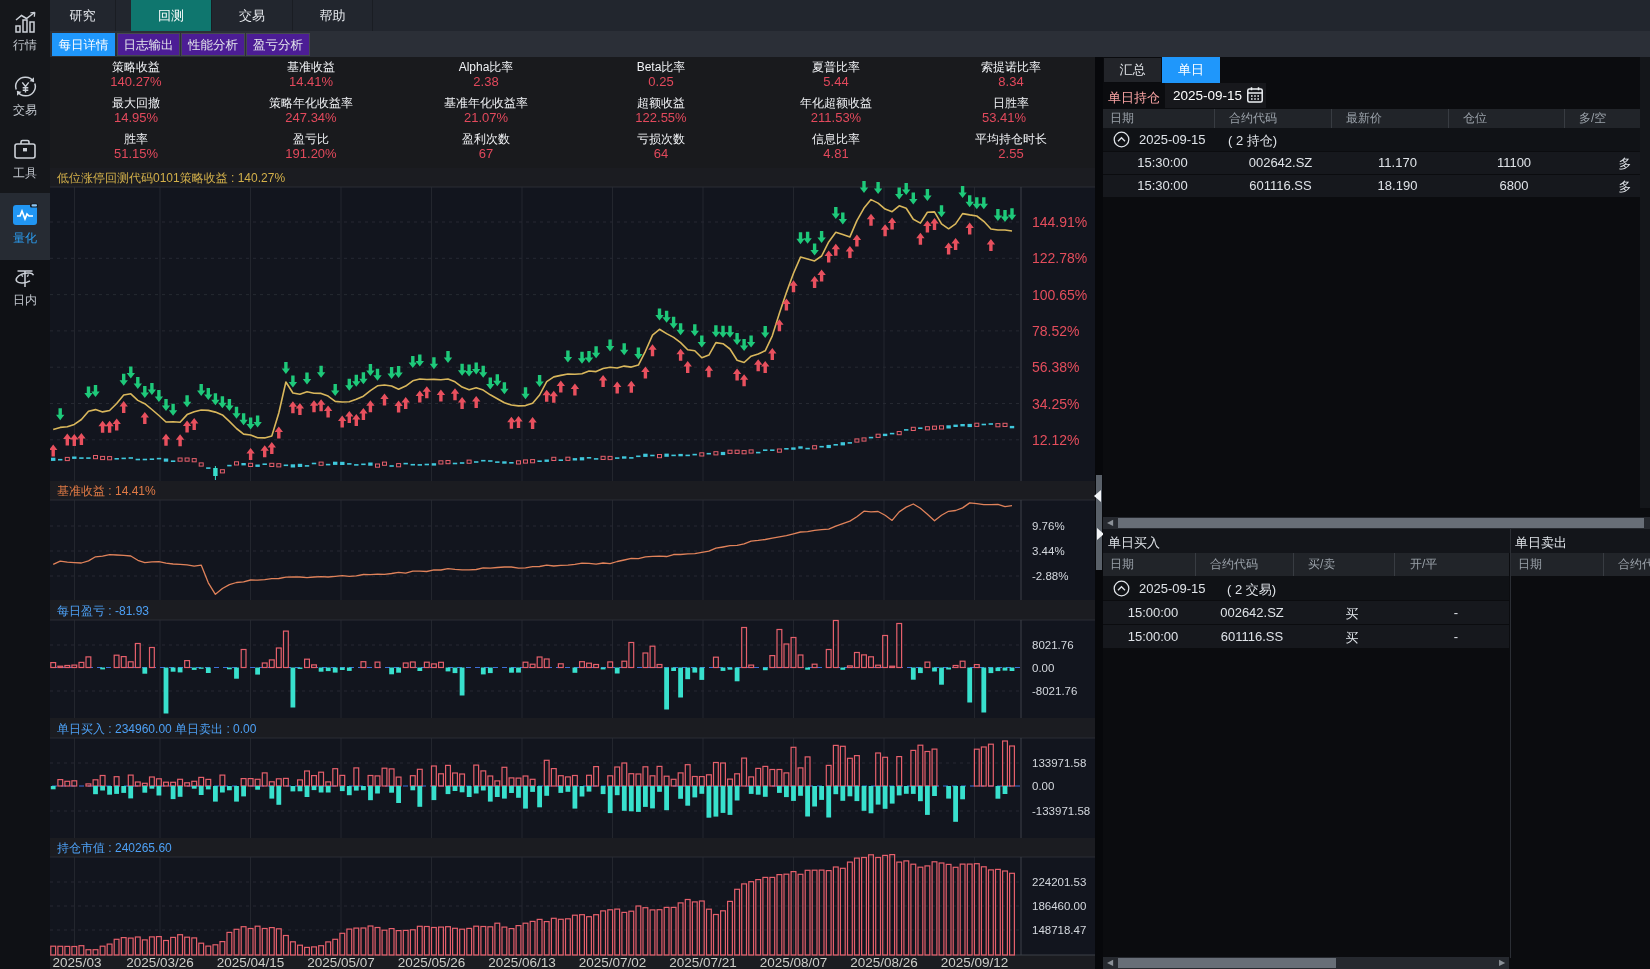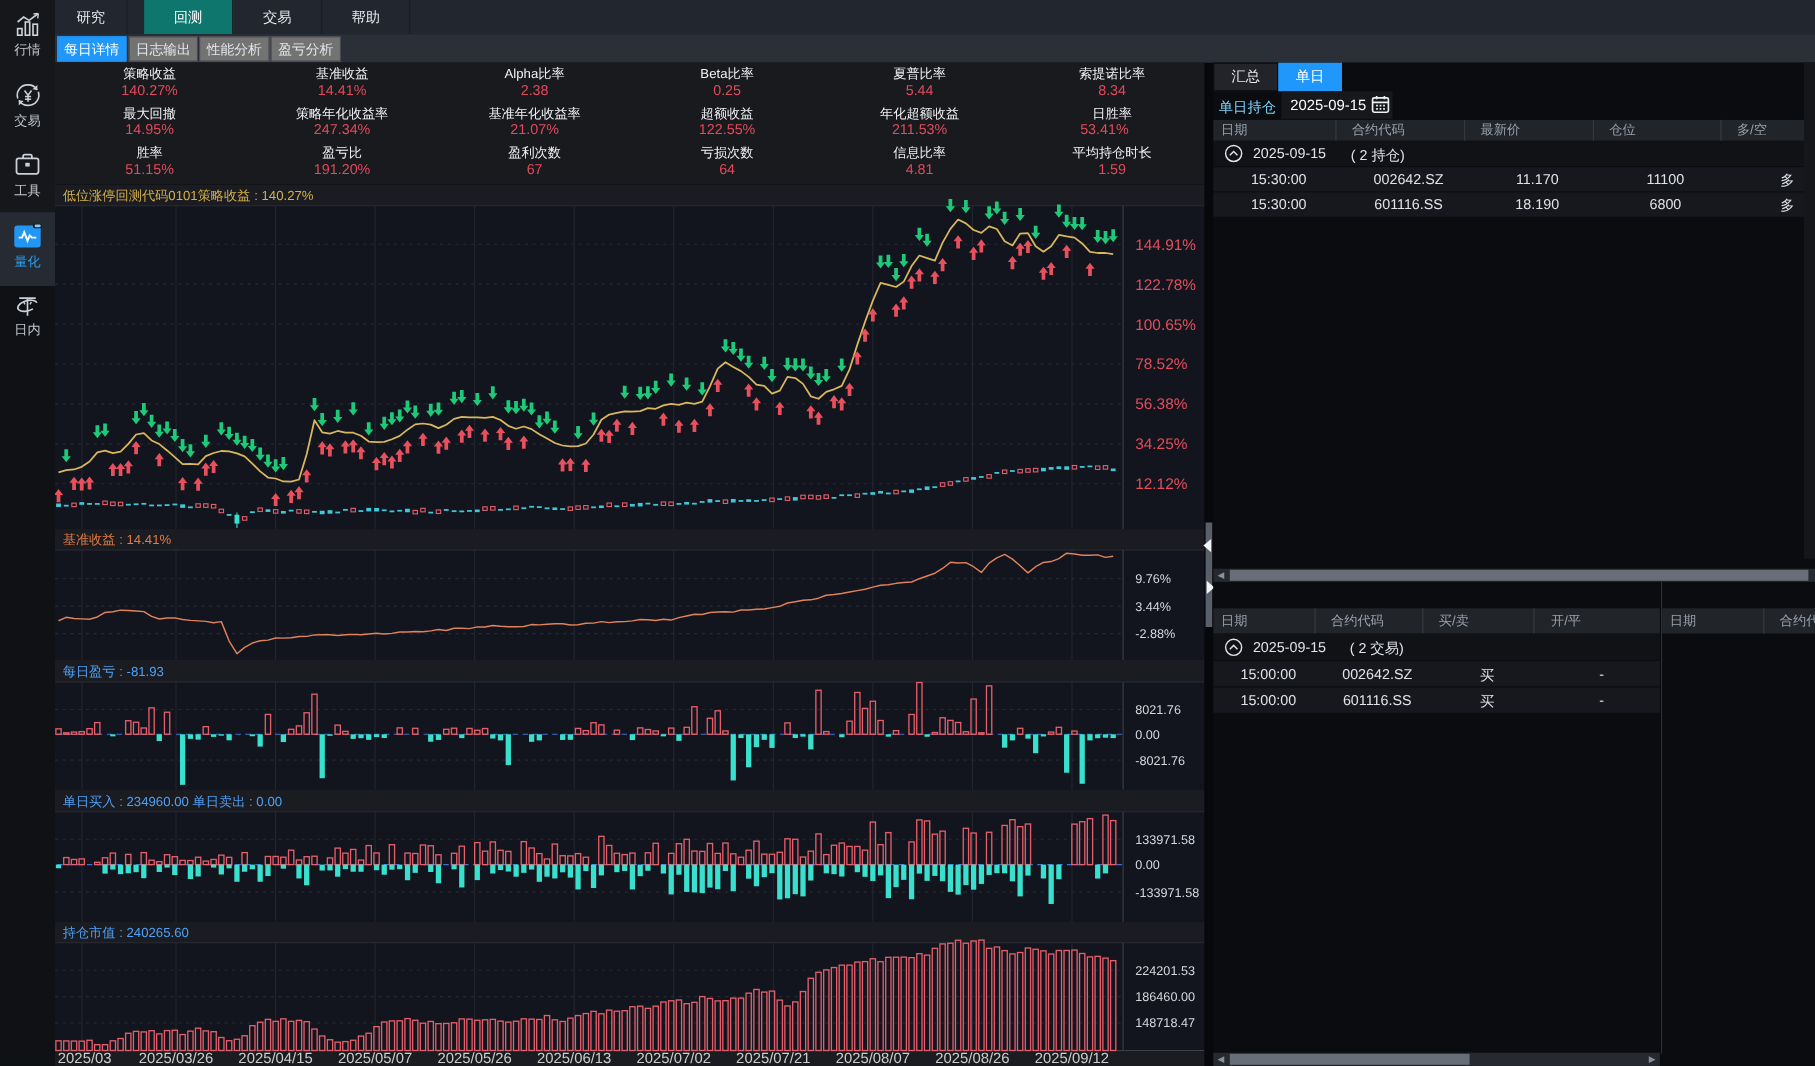--- a/index.html
+++ b/index.html
@@ -5,21 +5,21 @@
 html,body{width:1650px;height:969px;overflow:hidden;background:#07080b;font-family:"Liberation Sans",sans-serif;}
 .abs{position:absolute}
 #side{left:0;top:0;width:50px;height:969px;background:#15171b}
 #sidelow{left:0;top:260px;width:50px;height:709px;background:#0f1115}
 .sitem{position:absolute;left:0;width:50px;text-align:center;color:#c2c7ce;font-size:12px}
 .sitem svg{display:block;margin:0 auto 3px auto}
 #bar1{left:50px;top:0;width:1600px;height:31px;background:#22262e}
 .t1{position:absolute;top:0;height:31px;line-height:31px;text-align:center;color:#e4e7ec;font-size:13px;border-right:1px solid #1a1d23}
 .t1.act{background:#0f766e;color:#fff}
 #bar2{left:50px;top:31px;width:1600px;height:26px;background:#2b2f37}
-.t2{position:absolute;top:2px;height:23px;line-height:23px;text-align:center;color:#e4e7ec;font-size:12.5px;background:#737373;border:1px solid #46494f}
+.t2{position:absolute;top:2px;height:23px;line-height:23px;text-align:center;color:#e4e7ec;font-size:12.5px;background:#4c1d95;border:1px solid #46494f}
 .t2.act{background:#1f97fb;color:#fff;border-color:#1f97fb}
 #stats{left:50px;top:57px;width:1045px;height:111px;background:#191a1d}
 .sl{position:absolute;width:174px;text-align:center;color:#f0f2f5;font-size:12px}
 .sv{position:absolute;width:174px;text-align:center;color:#e2495c;font-size:13px}
 #rp{left:1103px;top:57px;width:547px;height:912px;background:#0b0c0f;color:#dfe3e8;font-size:13px}
 .rtab{position:absolute;top:0;height:26px;line-height:24px;text-align:center;font-size:13px}
 .hdr{position:absolute;background:#212429;color:#9aa1a9;font-size:12px}
 .hcell{position:absolute;top:0;height:100%;line-height:19px;border-right:1px solid #383c42;padding-left:7px;white-space:nowrap;overflow:hidden}
 .row{position:absolute;background:#16181d}
 .cell{position:absolute;top:0;height:100%;text-align:center}
@@ -105,21 +105,21 @@
 <div class="sv" style="left:-1px;top:89px">51.15%</div>
 <div class="sl" style="left:174px;top:74px">盈亏比</div>
 <div class="sv" style="left:174px;top:89px">191.20%</div>
 <div class="sl" style="left:349px;top:74px">盈利次数</div>
 <div class="sv" style="left:349px;top:89px">67</div>
 <div class="sl" style="left:524px;top:74px">亏损次数</div>
 <div class="sv" style="left:524px;top:89px">64</div>
 <div class="sl" style="left:699px;top:74px">信息比率</div>
 <div class="sv" style="left:699px;top:89px">4.81</div>
 <div class="sl" style="left:874px;top:74px">平均持仓时长</div>
-<div class="sv" style="left:874px;top:89px">1.59</div>
+<div class="sv" style="left:874px;top:89px">2.55</div>
 </div>
 <div class="abs" style="left:50px;top:168px;width:1045px;height:801px">
 <svg width="1045" height="801" font-family="Liberation Sans, sans-serif">
 <rect x="0" y="0" width="1045" height="801" fill="#12151e"></rect>
 <rect x="0" y="0" width="1045" height="19" fill="#1b1c21"></rect>
 <rect x="0" y="313" width="1045" height="19" fill="#1b1c21"></rect>
 <rect x="0" y="432" width="1045" height="20" fill="#1b1c21"></rect>
 <rect x="0" y="550" width="1045" height="20" fill="#1b1c21"></rect>
 <rect x="0" y="670" width="1045" height="19" fill="#1b1c21"></rect>
 <rect x="0" y="787" width="1045" height="14" fill="#1b1c21"></rect>
@@ -1018,21 +1018,21 @@
 <text x="7" y="564.5" fill="#4da0f5" font-size="12" text-anchor="start" font-weight="normal">单日买入 : 234960.00 单日卖出 : 0.00</text>
 <text x="7" y="683.5" fill="#4da0f5" font-size="12" text-anchor="start" font-weight="normal">持仓市值 : 240265.60</text>
 </svg>
 </div>
 <div class="abs" style="left:1096px;top:475px;width:6px;height:95px;background:#596069"></div>
 <div class="abs" style="left:1094px;top:490px;width:0;height:0;border-top:6px solid transparent;border-bottom:6px solid transparent;border-right:7px solid #f2f4f7"></div>
 <div class="abs" style="left:1097px;top:528px;width:0;height:0;border-top:6px solid transparent;border-bottom:6px solid transparent;border-left:7px solid #f2f4f7"></div>
 <div id="rp" class="abs">
   <div class="rtab" style="left:0;width:59px;background:#222429;border:1px solid #0a0b0e;color:#e8ebef">汇总</div>
   <div class="rtab" style="left:59px;width:58px;background:#1f97fb;color:#fff;line-height:26px">单日</div>
-  <div class="abs" style="left:5px;top:32px;font-size:13px;color:#7dd3fc">单日持仓</div>
+  <div class="abs" style="left:5px;top:32px;font-size:13px;color:#fca5a5">单日持仓</div>
   <div class="abs" style="left:62px;top:26px;width:101px;height:25px;background:#17181c;color:#fff;font-size:13.5px;line-height:25px;text-indent:8px">2025-09-15</div>
   <div class="abs" style="left:143px;top:29px">
     <svg width="18" height="18" viewBox="0 0 18 18" fill="none" stroke="#eef1f4" stroke-width="1.5">
       <rect x="1.8" y="3" width="14.4" height="13" rx="1.5"></rect>
         <path d="M1.8 7 h14.4 M5.5 1.2 v3 M12.5 1.2 v3"></path>
       <path d="M5 10 h1.6 M8.2 10 h1.6 M11.4 10 h1.6 M5 13 h1.6 M8.2 13 h1.6 M11.4 13 h1.6" stroke-width="1.6"></path>
     </svg>
   </div>
   <div class="hdr" style="left:0;top:52px;width:547px;height:19px">
     <div class="hcell" style="left:0;width:112px">日期</div>
@@ -1061,20 +1061,24 @@
     <div class="cell" style="left:119px;top:3px;width:117px">601116.SS</div>
     <div class="cell" style="left:236px;top:3px;width:117px">18.190</div>
     <div class="cell" style="left:353px;top:3px;width:116px">6800</div>
     <div class="cell" style="left:497px;top:3px;width:50px">多</div>
   </div>
   <div class="abs" style="left:537px;top:0;width:10px;height:451px;background:#14161a"></div>
   <div class="abs" style="left:0;top:460px;width:547px;height:12px;background:#26292f">
     <div class="abs" style="left:1px;top:1px;width:12px;height:10px;background:#26292f;color:#8b9097;font-size:8px;line-height:10px;text-align:center">◀</div>
     <div class="abs" style="left:15px;top:1px;width:526px;height:10px;background:#686e77"></div>
   </div>
+  <div class="abs" style="left:0;top:472px;width:547px;height:24px;background:#13151a">
+    <span class="abs" style="left:5px;top:5px;font-size:13px">单日买入</span>
+    <span class="abs" style="left:412px;top:5px;font-size:13px">单日卖出</span>
+  </div>
   <div class="abs" style="left:407px;top:472px;width:1px;height:429px;background:#2b2e34"></div>
   <div class="hdr" style="left:0;top:496px;width:406px;height:23px">
     <div class="hcell" style="left:0;width:93px;line-height:23px">日期</div>
     <div class="hcell" style="left:100px;width:91px;line-height:23px">合约代码</div>
     <div class="hcell" style="left:198px;width:94px;line-height:23px">买/卖</div>
     <div class="hcell" style="left:300px;width:106px;border-right:none;line-height:23px">开/平</div>
   </div>
   <div class="hdr" style="left:408px;top:496px;width:139px;height:23px">
     <div class="hcell" style="left:0;width:93px;line-height:23px">日期</div>
     <div class="hcell" style="left:100px;width:39px;border-right:none;line-height:23px">合约代</div>

